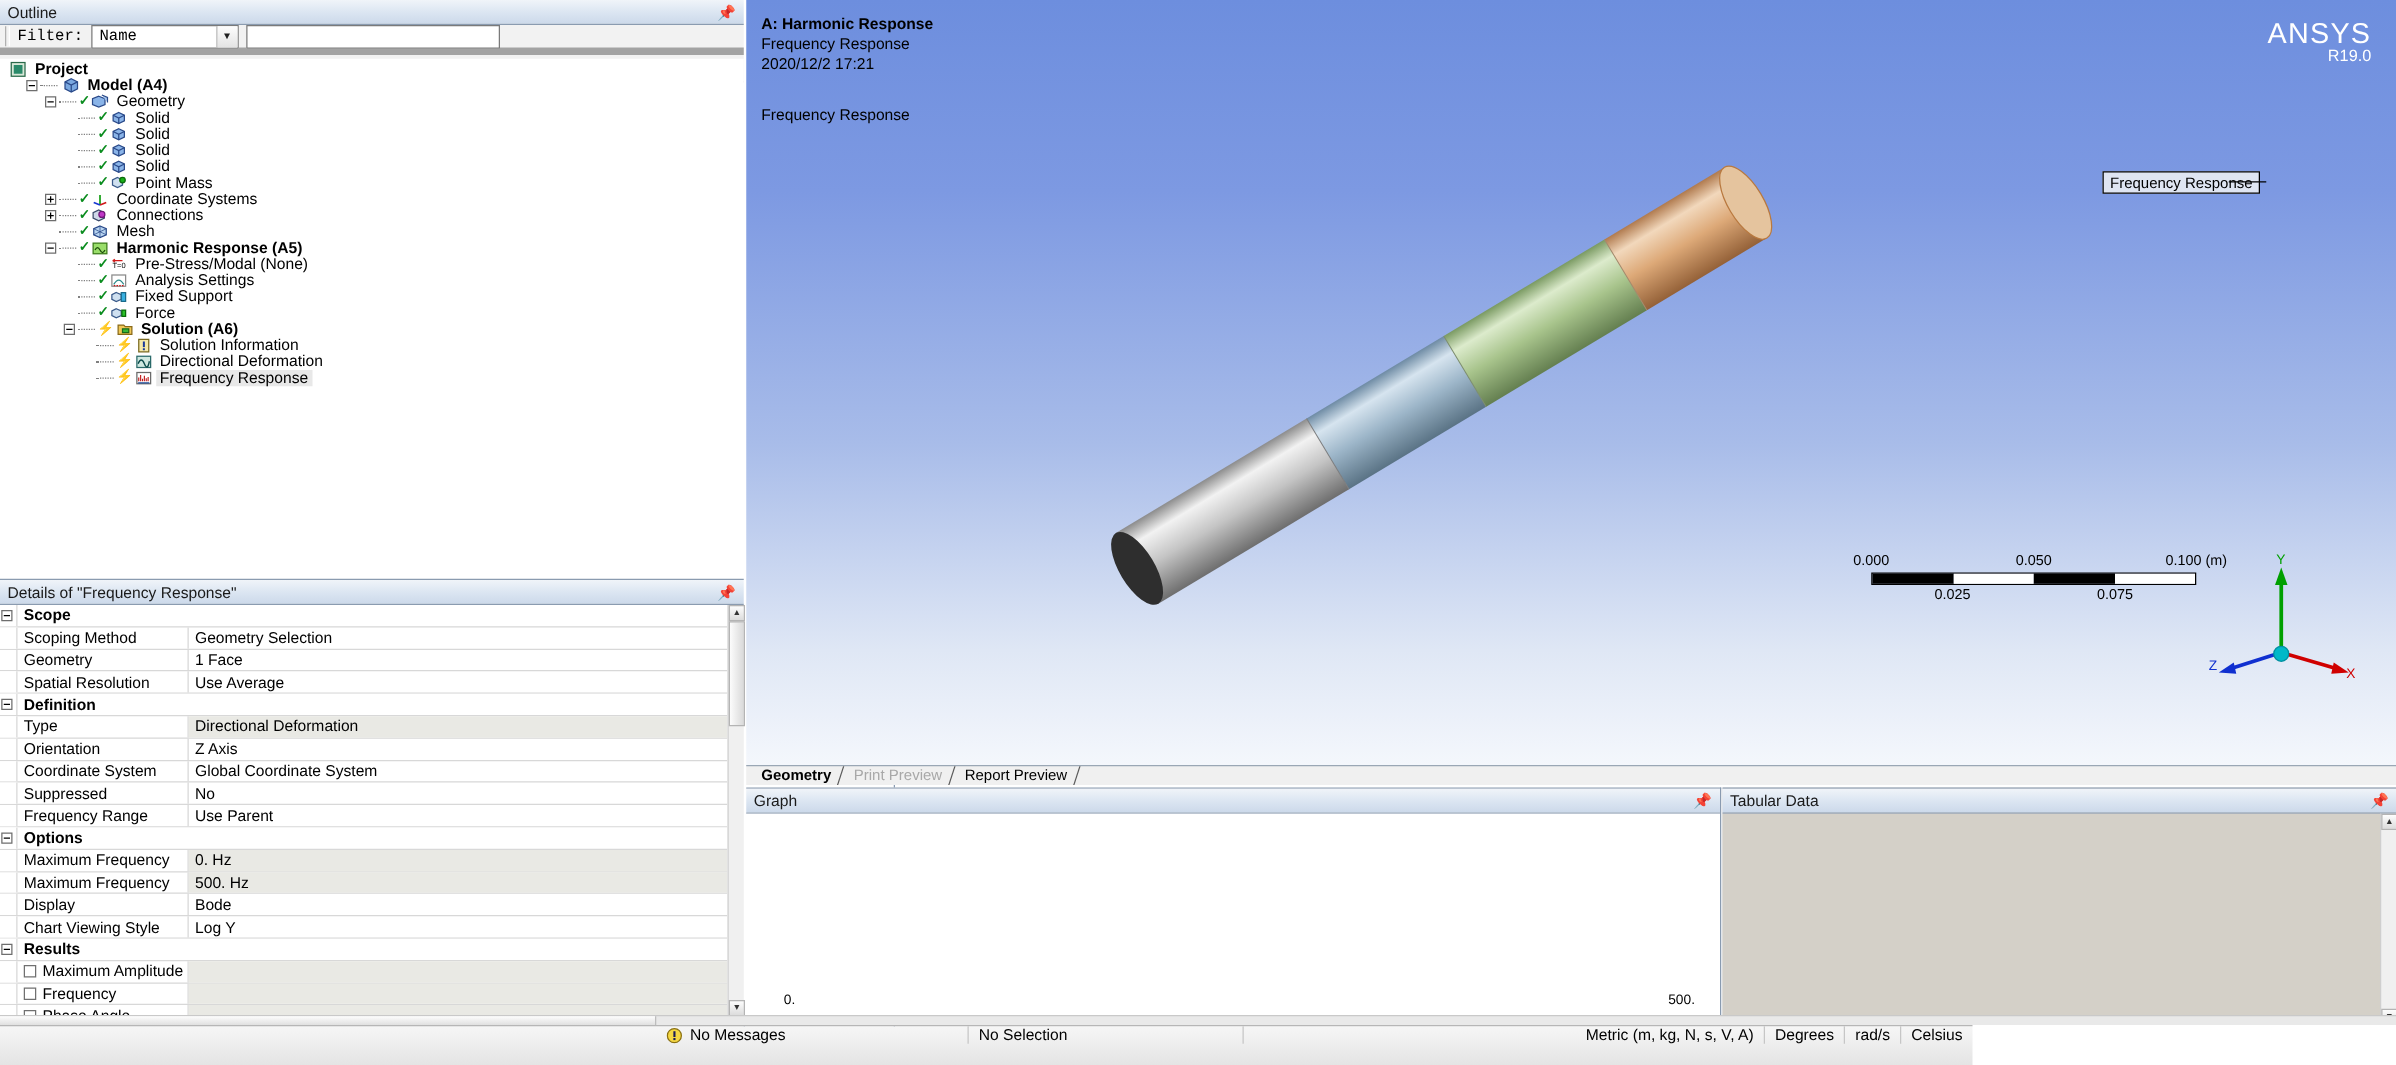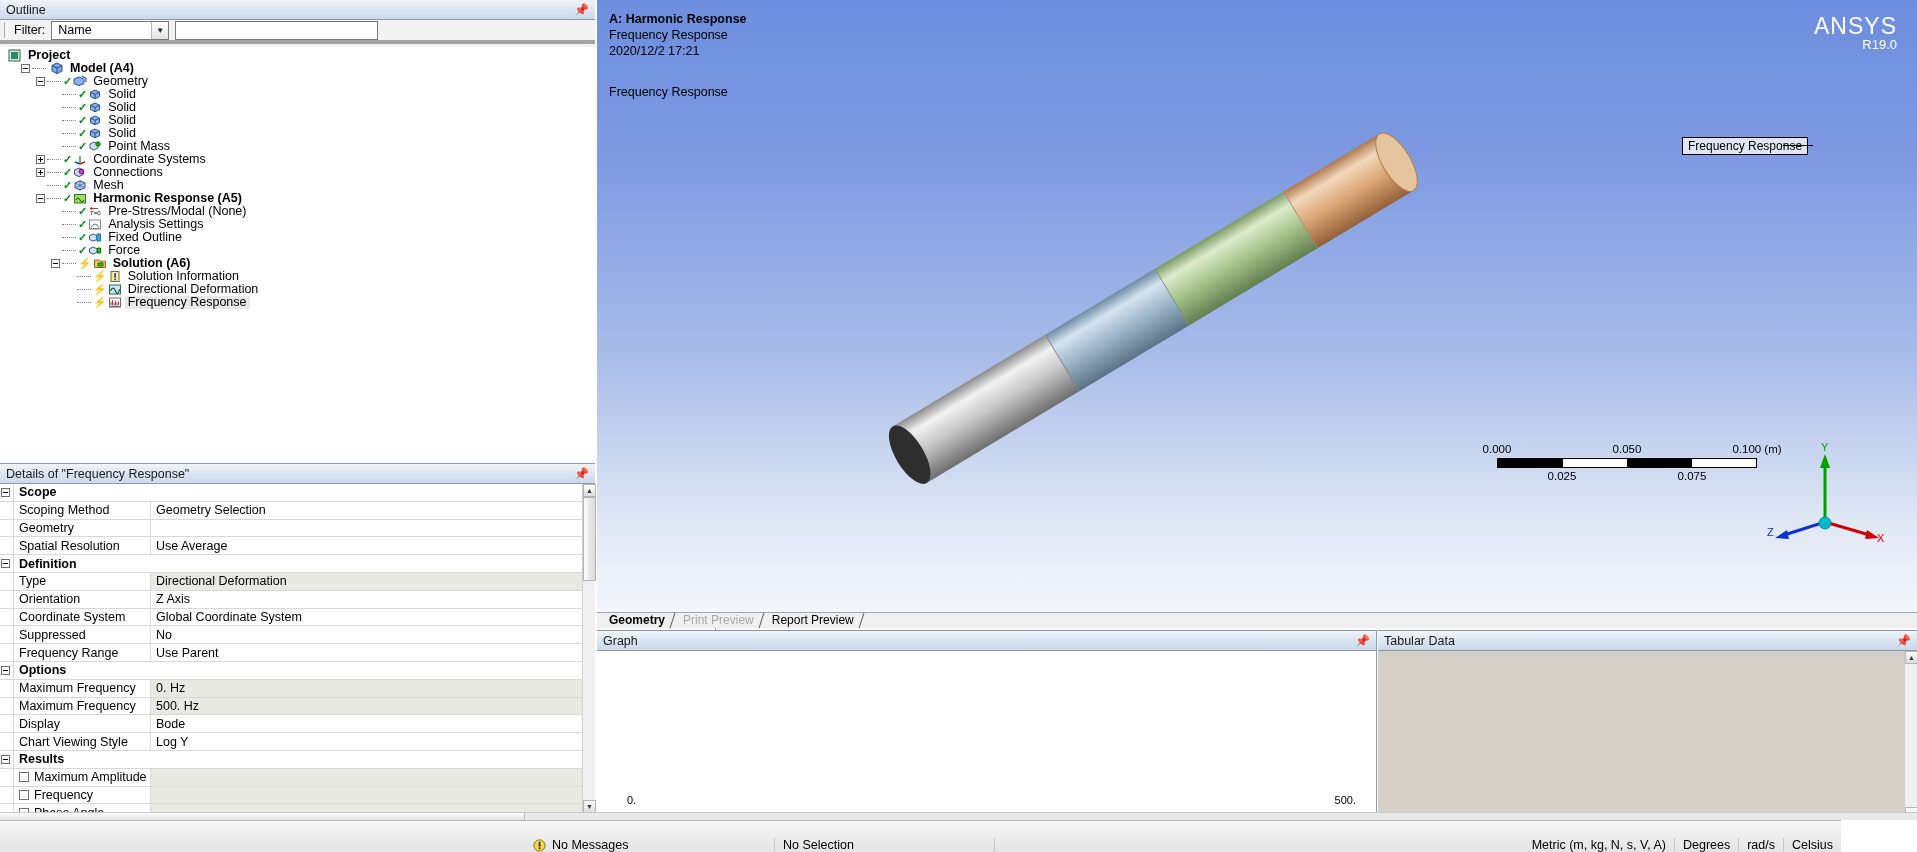--- a/index.html
+++ b/index.html
@@ -32,22 +32,22 @@
     position: absolute; left: 0; top: 0;
     width: 716px; height: 852px;
     background: #ffffff;
     border-right: 1px solid #8a9bb0;
   }
 
   
   #outline-panel { position: absolute; left:0; top:0; width: 595px; height: 463px; }
   #filter-bar {
     height: 24px; background: #f2f2f2;
-    border-bottom: 4px solid #a3a3a3;
-    display: flex; align-items: center; gap: 6px; padding: 0 4px;
+    border-bottom: 6px solid #a3a3a3;
+    display: flex; align-items: center; gap: 6px; padding: 0 4px; font-family: Liberation Mono, monospace;
   }
   #filter-bar .grip {
     width: 4px; height: 16px; border-left: 1px solid #b0b0b0; border-right:1px solid #fff;
   }
   .filter-label { font-size: 12.5px; color: #000; }
   .combo {
     position: relative; width: 118px; height: 19px;
     background: #fff; border: 1px solid #7a7a7a;
     display: flex; align-items: center; padding-left: 6px;
     font-size: 12.5px;
@@ -218,23 +218,23 @@
     background: #d6d6d6; border-top: 1px solid #8a9bb0;
   }
   #tab-body { position: absolute; left:0; top: 20px; right: 13px; bottom: 0; background: #d4d0c8; }
   #tab-scroll {
     position: absolute; right: 0; top: 20px; width: 13px; bottom: 0; background: #f0f0f0;
     border-left: 1px solid #cfcfcf;
   }
 
   
   #statusbar {
-    position: absolute; left: 0; bottom: 0; width: 1841px; height: 32px;
+    position: absolute; left: 0; bottom: 0; width: 1578px; height: 32px;
     background: linear-gradient(to bottom,#f6f6f6,#e4e4e4);
-    border-top: 1px solid #b6b6b6; display: flex; align-items: flex-end;
+    border-top: 1px solid #b6b6b6; display: flex; align-items: flex-start;
     font-size: 12.5px; color: #000;
   }
   .sb-cell {
     display: flex; align-items: center; padding: 0 8px;
     border-right: 1px solid #c6c6c6;
   }
   .sb-cell.grow { flex: 1 1 auto; }
   #status-strip {
     position: absolute; left: 0; bottom: 32px; width: 1917px; height: 8px;
     background: #e9e9e9; border-top: 1px solid #c9c9c9;
@@ -468,21 +468,21 @@
           </div>
           <div class="tnode">
             <span style="width:51px;flex:0 0 auto;"></span>
             <span style="width:11px;flex:0 0 auto;"></span>
             <span class="dots"></span>
             <span class="chk">✓</span>
             <svg class="ico" viewBox="0 0 14 13">
               <path d="M5 3 L9 4.8 V8.4 L5 10.2 L1.5 8.4 V4.8 Z" fill="#cfe0f0" stroke="#3a5a8a"></path>
               <path d="M9 3 h3.5 v7 h-3.5 z" fill="#3ab0e0" stroke="#1a6a8a"></path>
             </svg>
-            <span class="lbl">Fixed Outline</span>
+            <span class="lbl">Fixed Support</span>
           </div>
           <div class="tnode">
             <span style="width:51px;flex:0 0 auto;"></span>
             <span style="width:11px;flex:0 0 auto;"></span>
             <span class="dots"></span>
             <span class="chk">✓</span>
             <svg class="ico" viewBox="0 0 14 13">
               <path d="M5 3 L9 4.8 V8.4 L5 10.2 L1.5 8.4 V4.8 Z" fill="#cfe0f0" stroke="#3a5a8a"></path>
               <path d="M9.5 4 v5 h3 V4 z" fill="#28c028" stroke="#0a6a0a"></path>
             </svg>
@@ -550,20 +550,21 @@
             <span class="k">Scope</span>
           </div>
           <div class="drow">
             <span class="gut"></span>
             <span class="k">Scoping Method</span>
             <span class="v">Geometry Selection</span>
           </div>
           <div class="drow">
             <span class="gut"></span>
             <span class="k">Geometry</span>
+            <span class="v">1 Face</span>
           </div>
           <div class="drow">
             <span class="gut"></span>
             <span class="k">Spatial Resolution</span>
             <span class="v">Use Average</span>
           </div>
           <div class="drow header">
             <span class="gut">
               <span class="expander"></span>
             </span>

